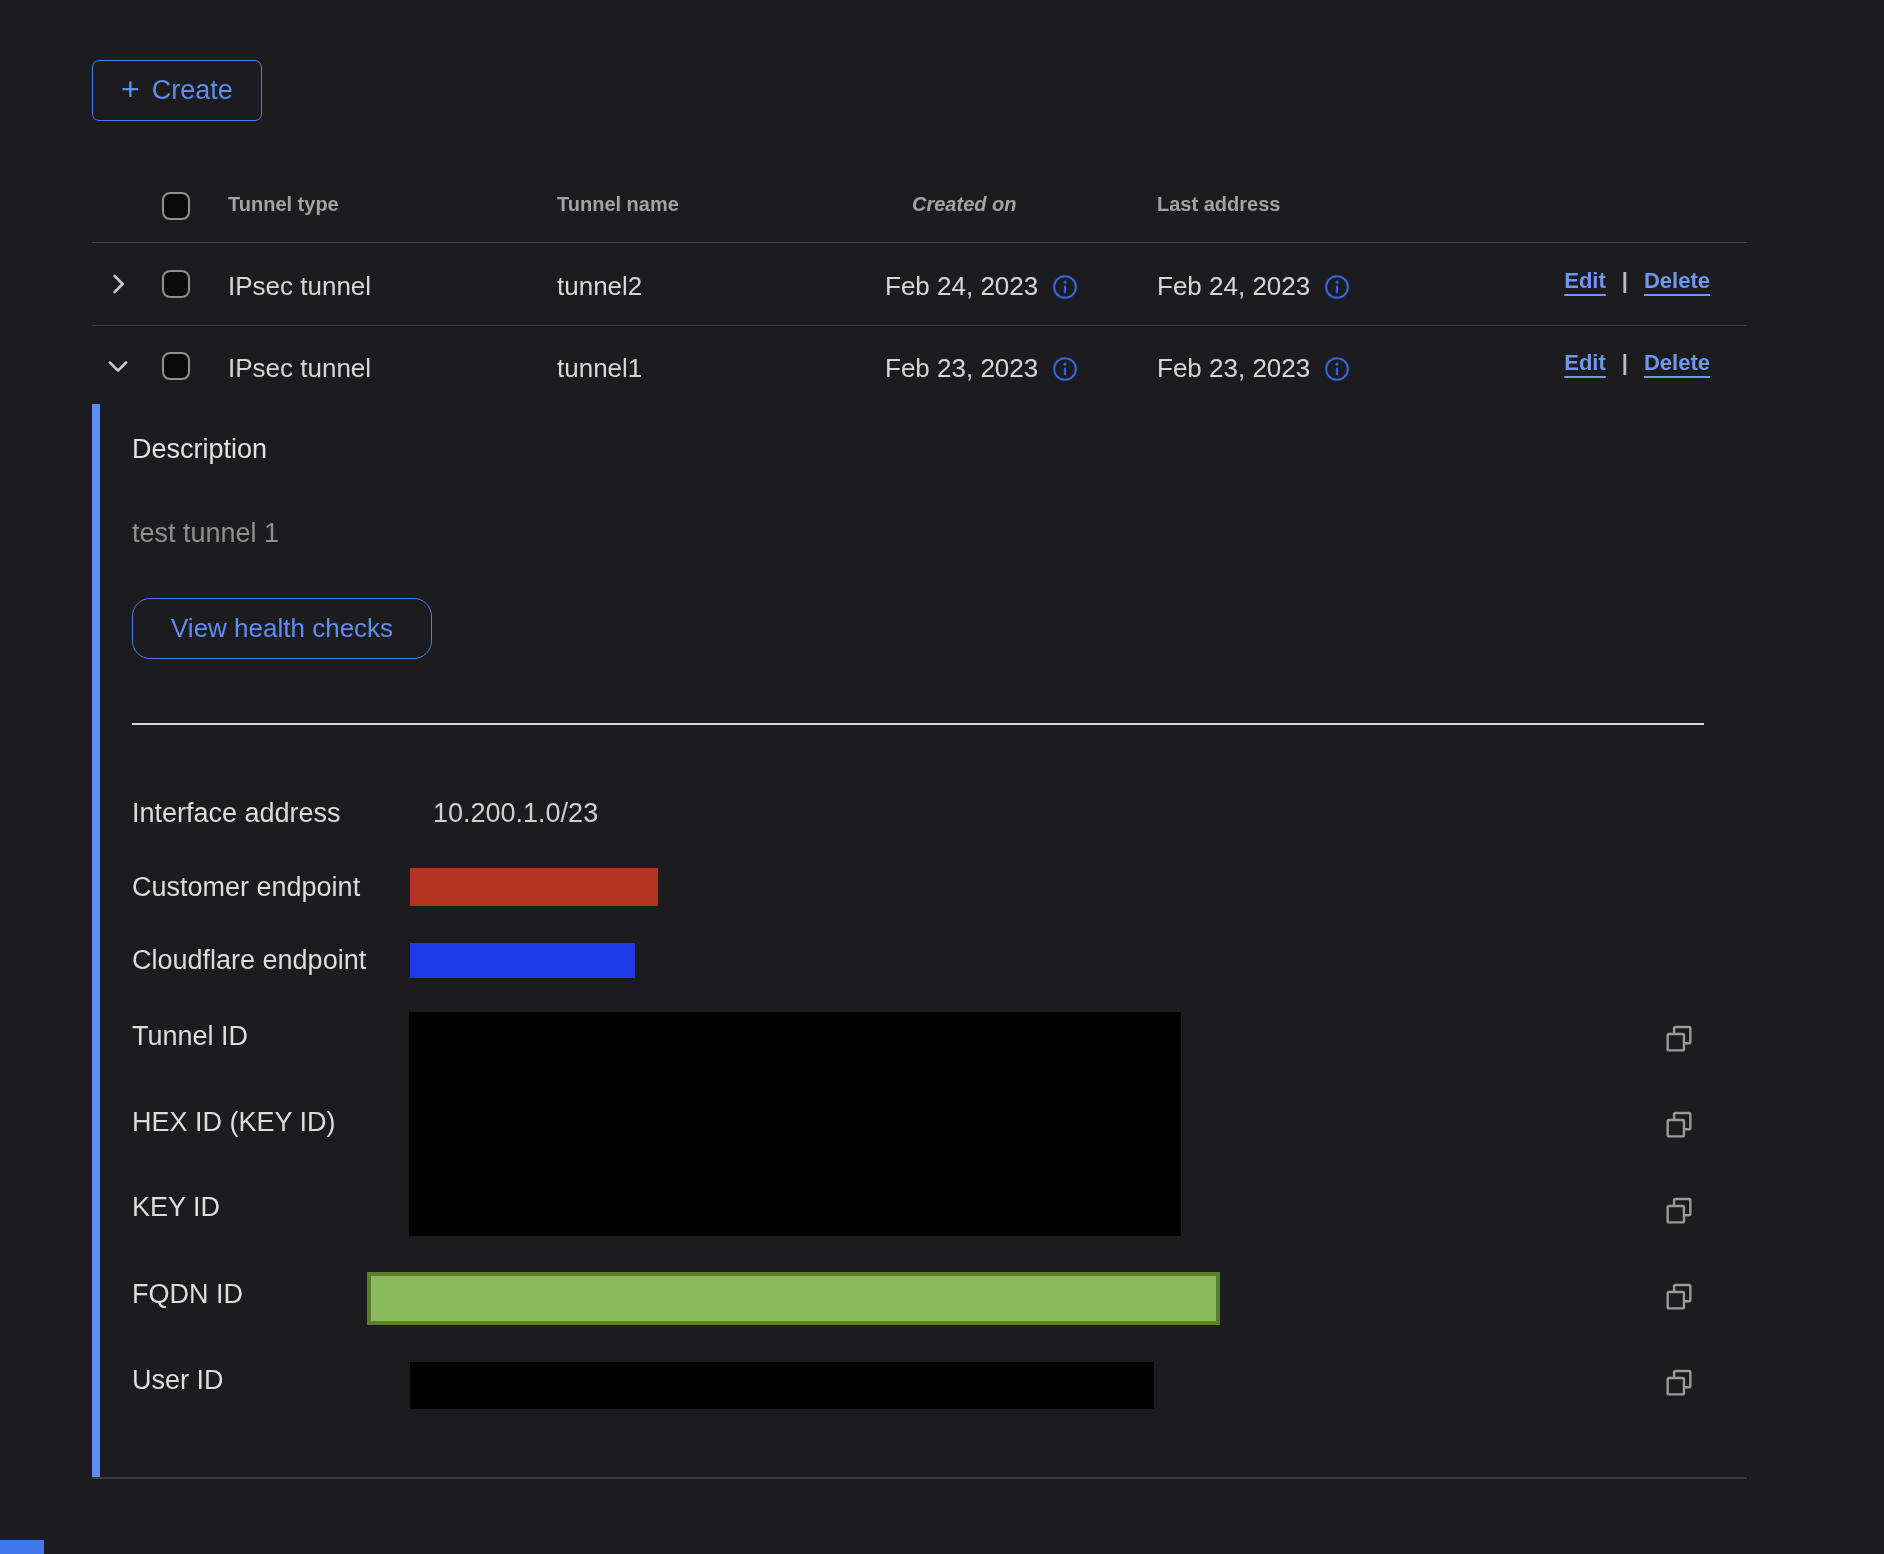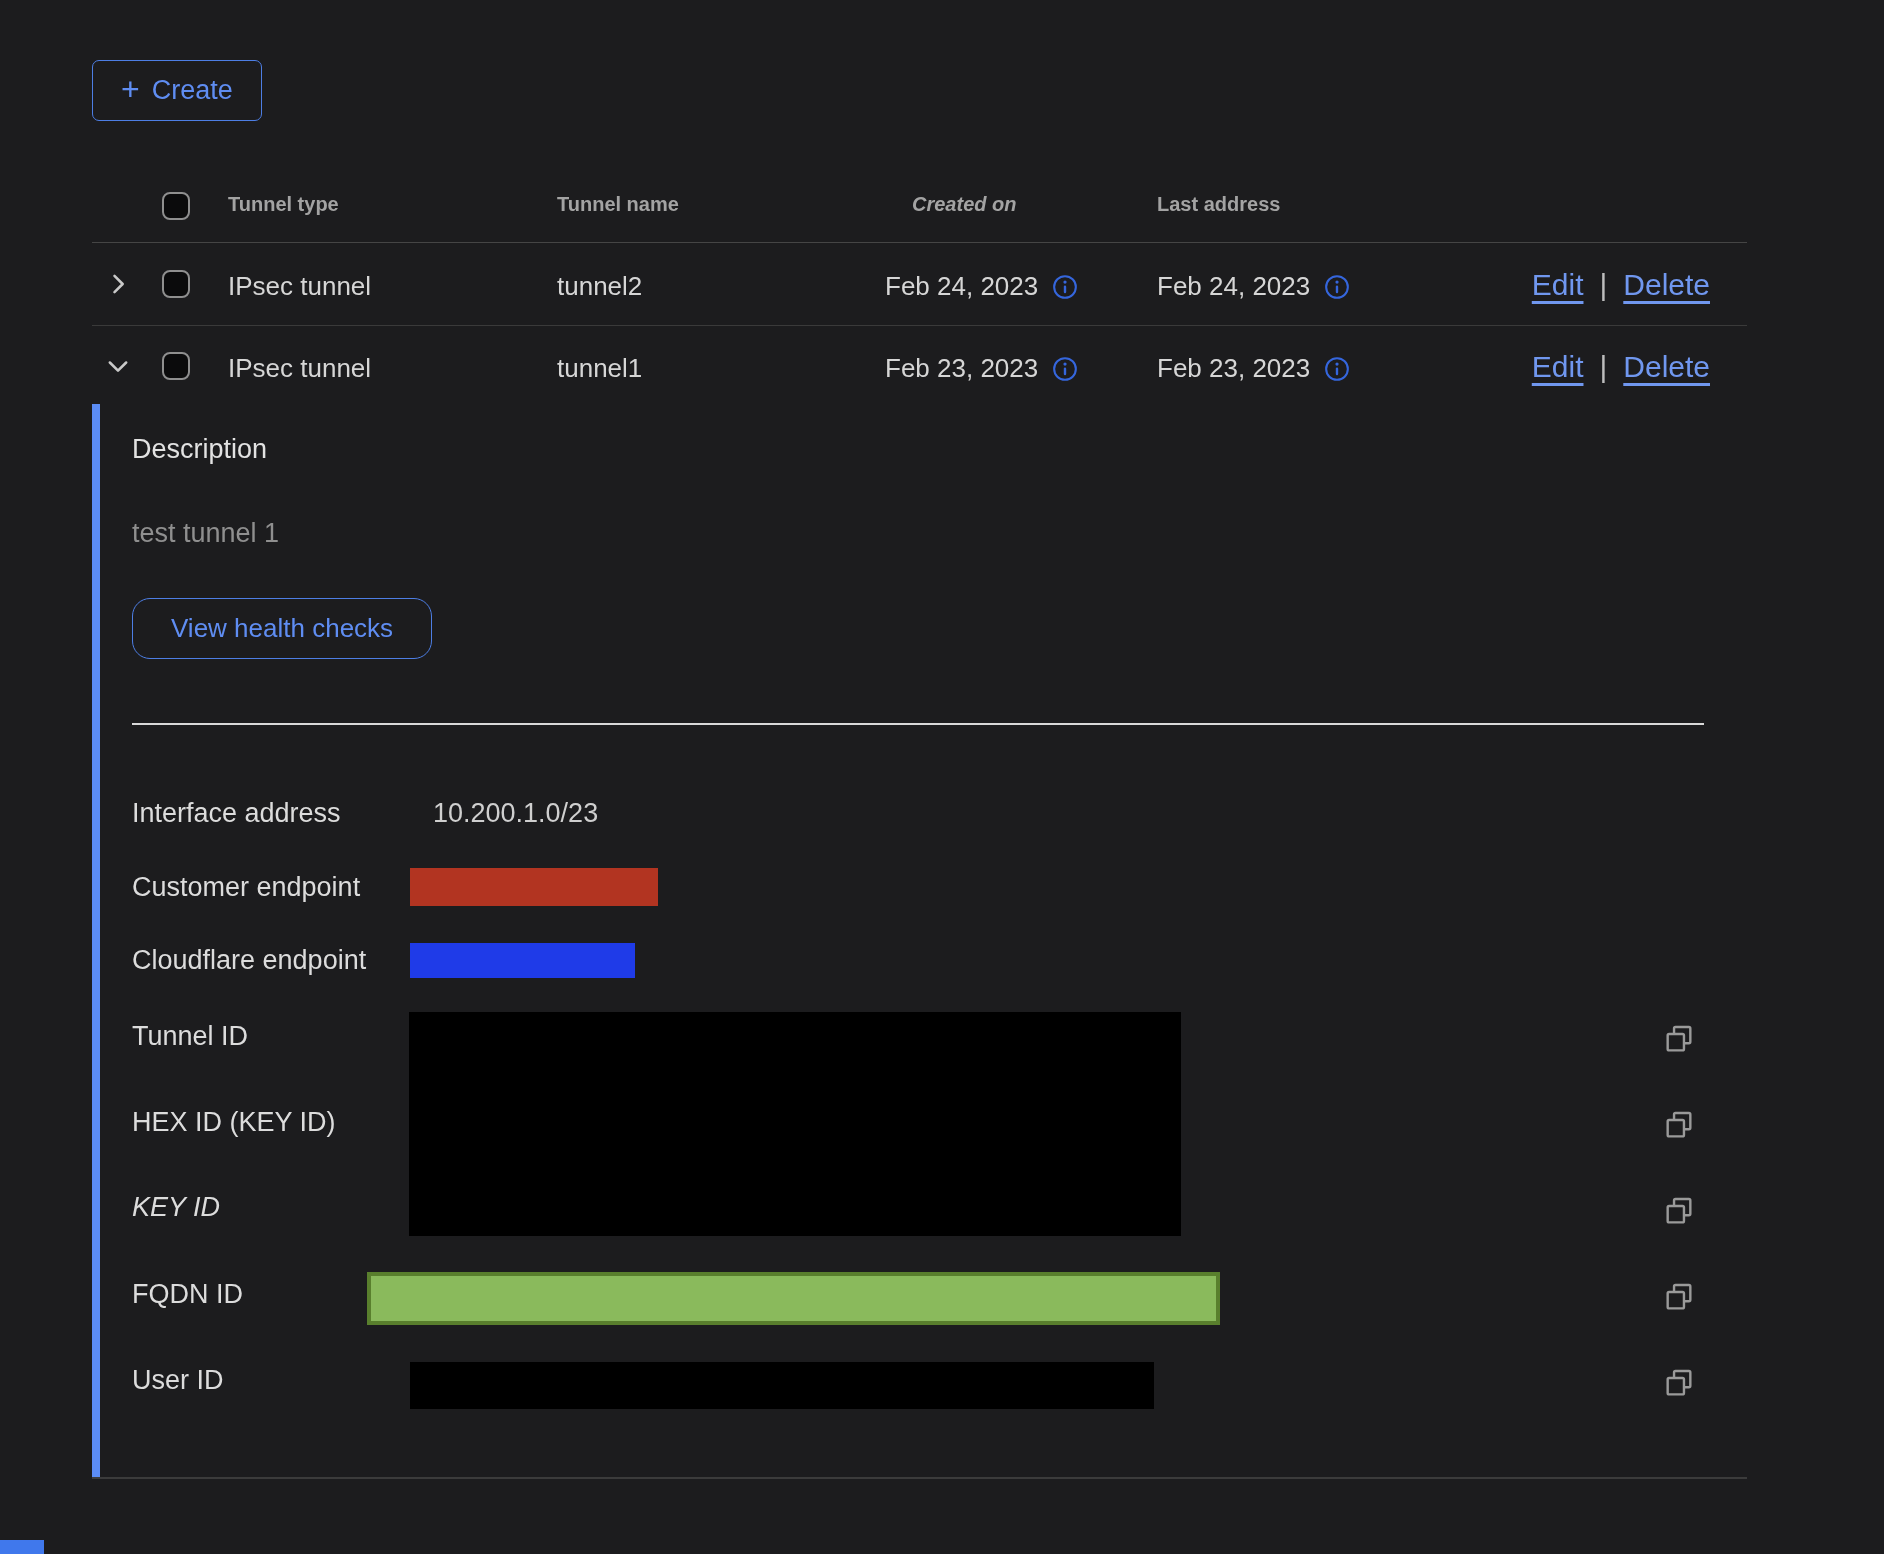--- a/index.html
+++ b/index.html
@@ -29,21 +29,21 @@
   .table { left: 92px; top: 160px; width: 1655px; }
   .hdr-divider, .row-divider { position: absolute; left: 0; width: 1655px; height: 1px; background: #454545; }
   .row-divider { background: #3a3a3a; }
   .th { position: absolute; font-weight: 700; font-size: 20px; color: #a3a3a3; white-space: nowrap; }
   .td { position: absolute; font-size: 26px; color: #d6d6d6; white-space: nowrap; display: flex; align-items: center; gap: 14px; }
   .checkbox {
     width: 28px; height: 28px; border: 2px solid #8f8f8f; border-radius: 8px;
     background: #0b0b0c; display: inline-block; cursor: pointer;
   }
   .chev { width: 28px; height: 28px; cursor: pointer; }
-  .actions { position: absolute; display: flex; align-items: center; gap: 16px; font-size: 30px; }
+  .actions { position: absolute; display: flex; align-items: center; gap: 16px; font-size: 22px; font-weight: bold; }
   .link { color: #7097ef; text-decoration: underline; text-underline-offset: 6px; cursor: pointer; }
   .pipe { color: #bdbdbd; }
   .info-icon { display: inline-block; width: 26px; height: 26px; cursor: pointer; }
 
   
   .expander-bar { left: 92px; top: 404px; width: 8px; height: 1074px; background: #5b8cf5; }
   .section-label { position: absolute; left: 132px; font-size: 27px; color: #e2e2e2; white-space: nowrap; }
   .dim { color: #8f8f8f; }
   .health-btn {
     left: 132px; top: 598px; height: 61px;
@@ -160,21 +160,21 @@
   <div class="field-value" style="left:433px; top:798px;">10.200.1.0/23</div>
 
   <div class="field-label" style="top:872px;">Customer endpoint</div>
   <div class="abs redact-red"></div>
 
   <div class="field-label" style="top:945px;">Cloudflare endpoint</div>
   <div class="abs redact-blue"></div>
 
   <div class="field-label" style="top:1021px;">Tunnel ID</div>
   <div class="field-label" style="top:1107px;">HEX ID (KEY ID)</div>
-  <div class="field-label" style="top:1192px;font-style:italic;">KEY ID</div>
+  <div class="field-label" style="top:1192px;">KEY ID</div>
   <div class="abs redact-black-lg"></div>
 
   <div class="field-label" style="top:1279px;">FQDN ID</div>
   <div class="abs redact-green"></div>
 
   <div class="field-label" style="top:1365px;">User ID</div>
   <div class="abs redact-black-sm"></div>
 
   <button class="copy-btn" style="top:1022px;">
     <svg width="34" height="34" viewBox="0 0 24 24">

